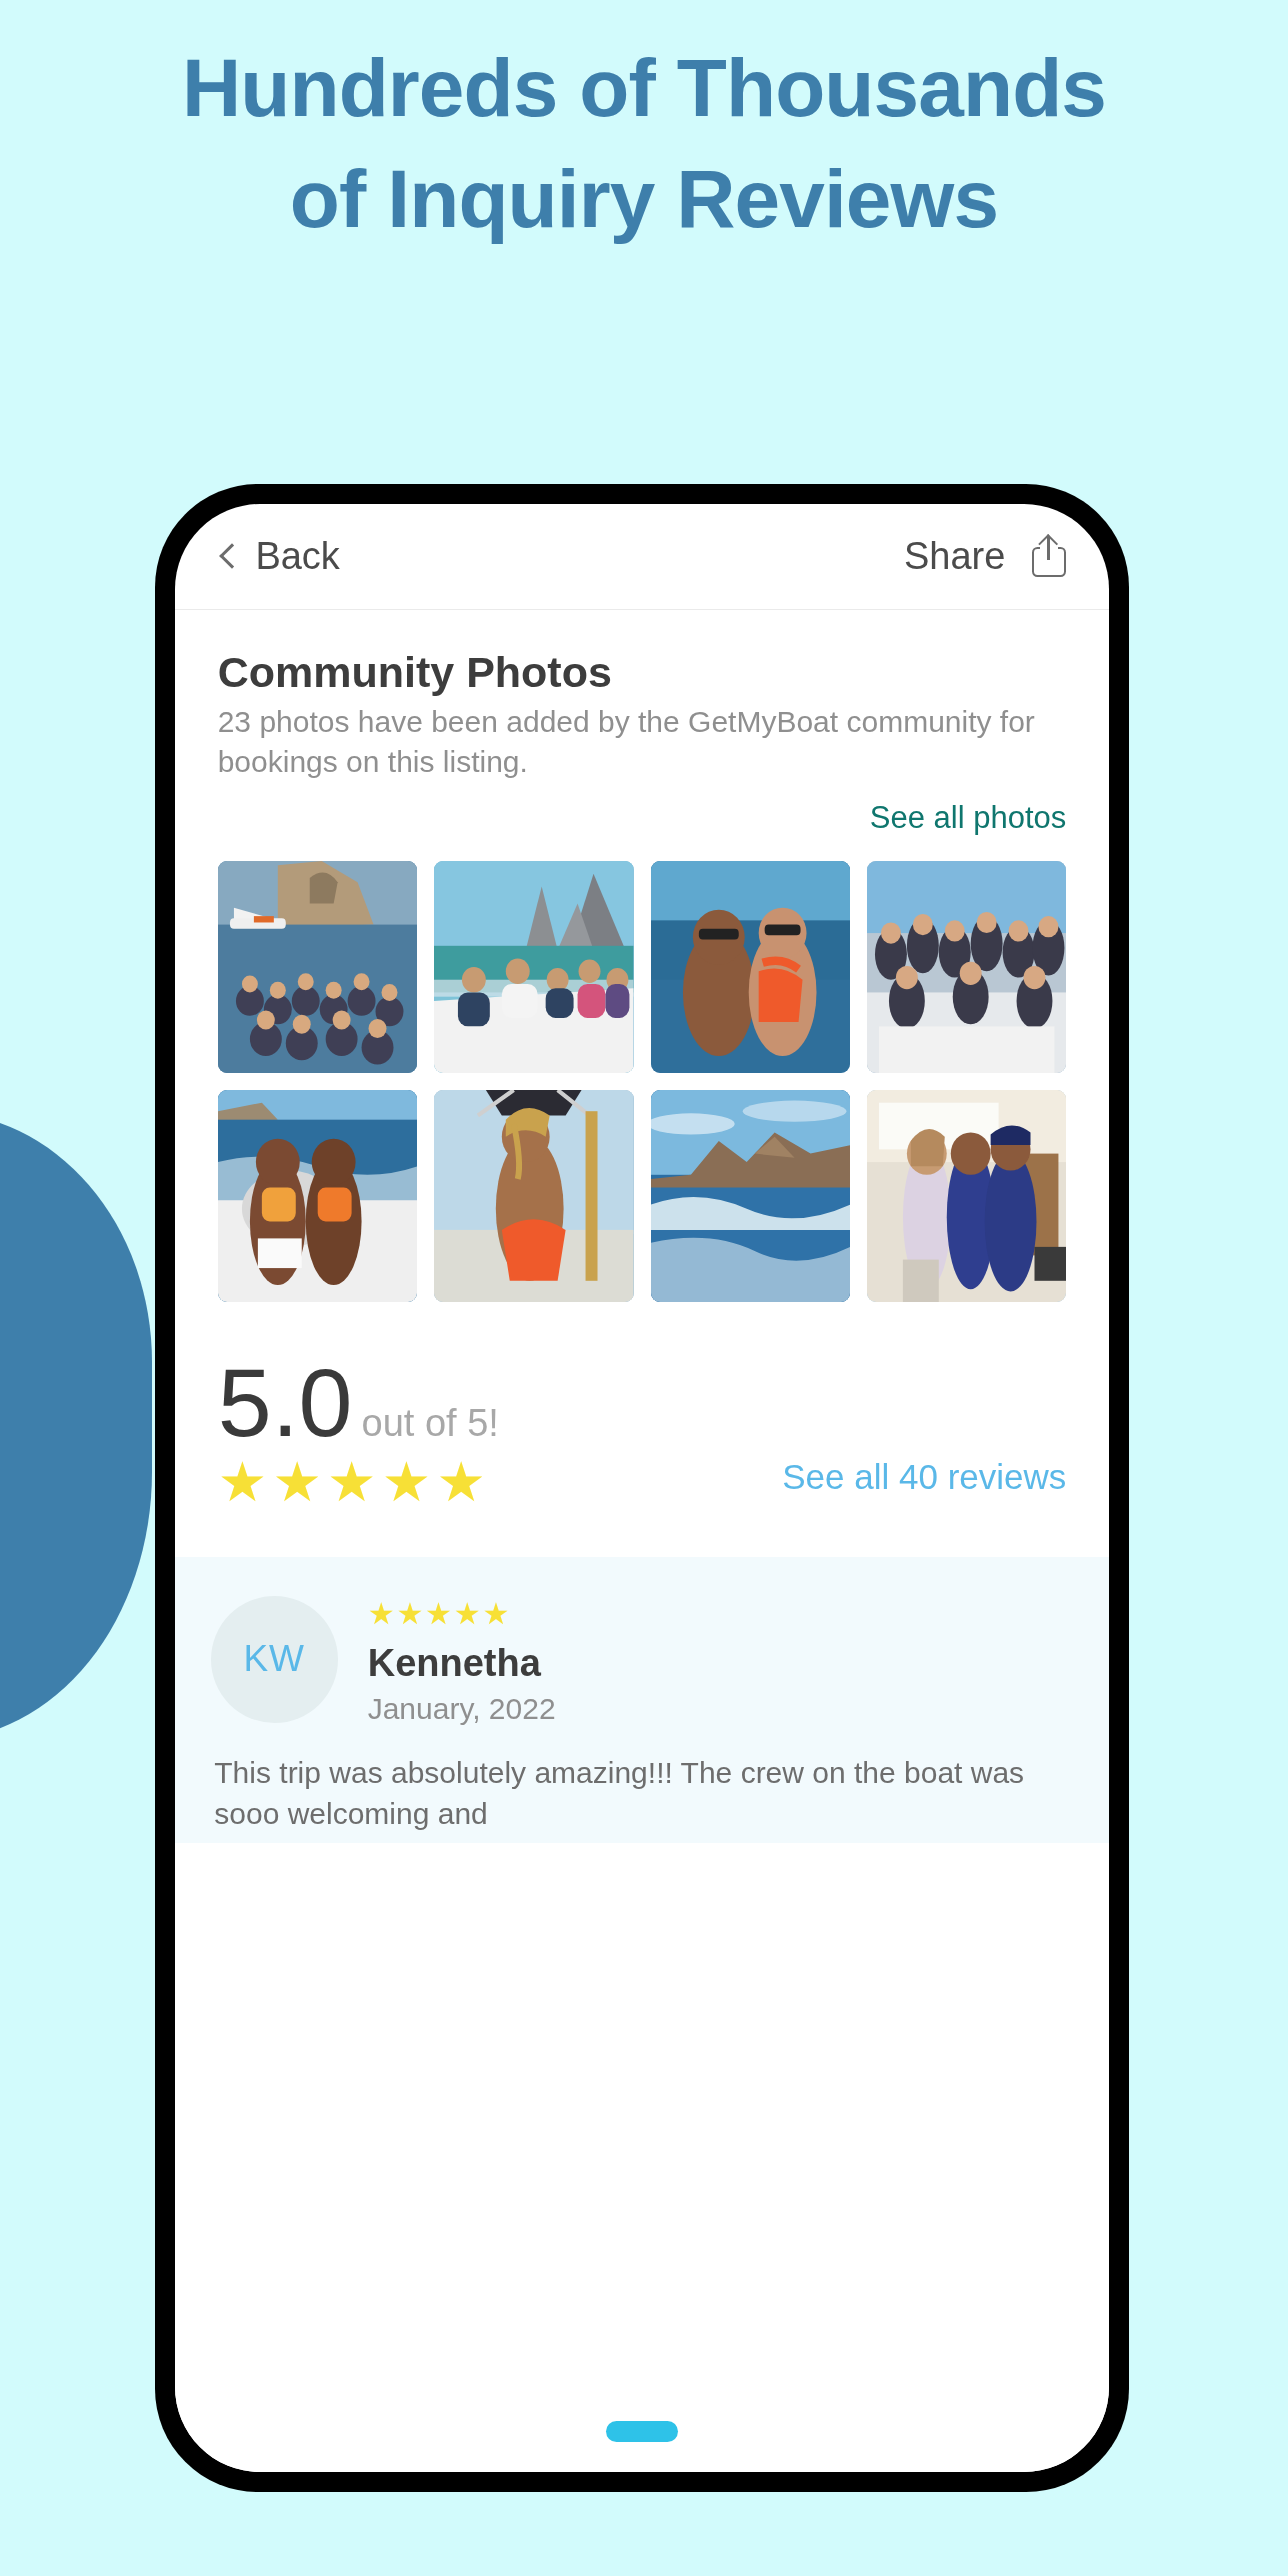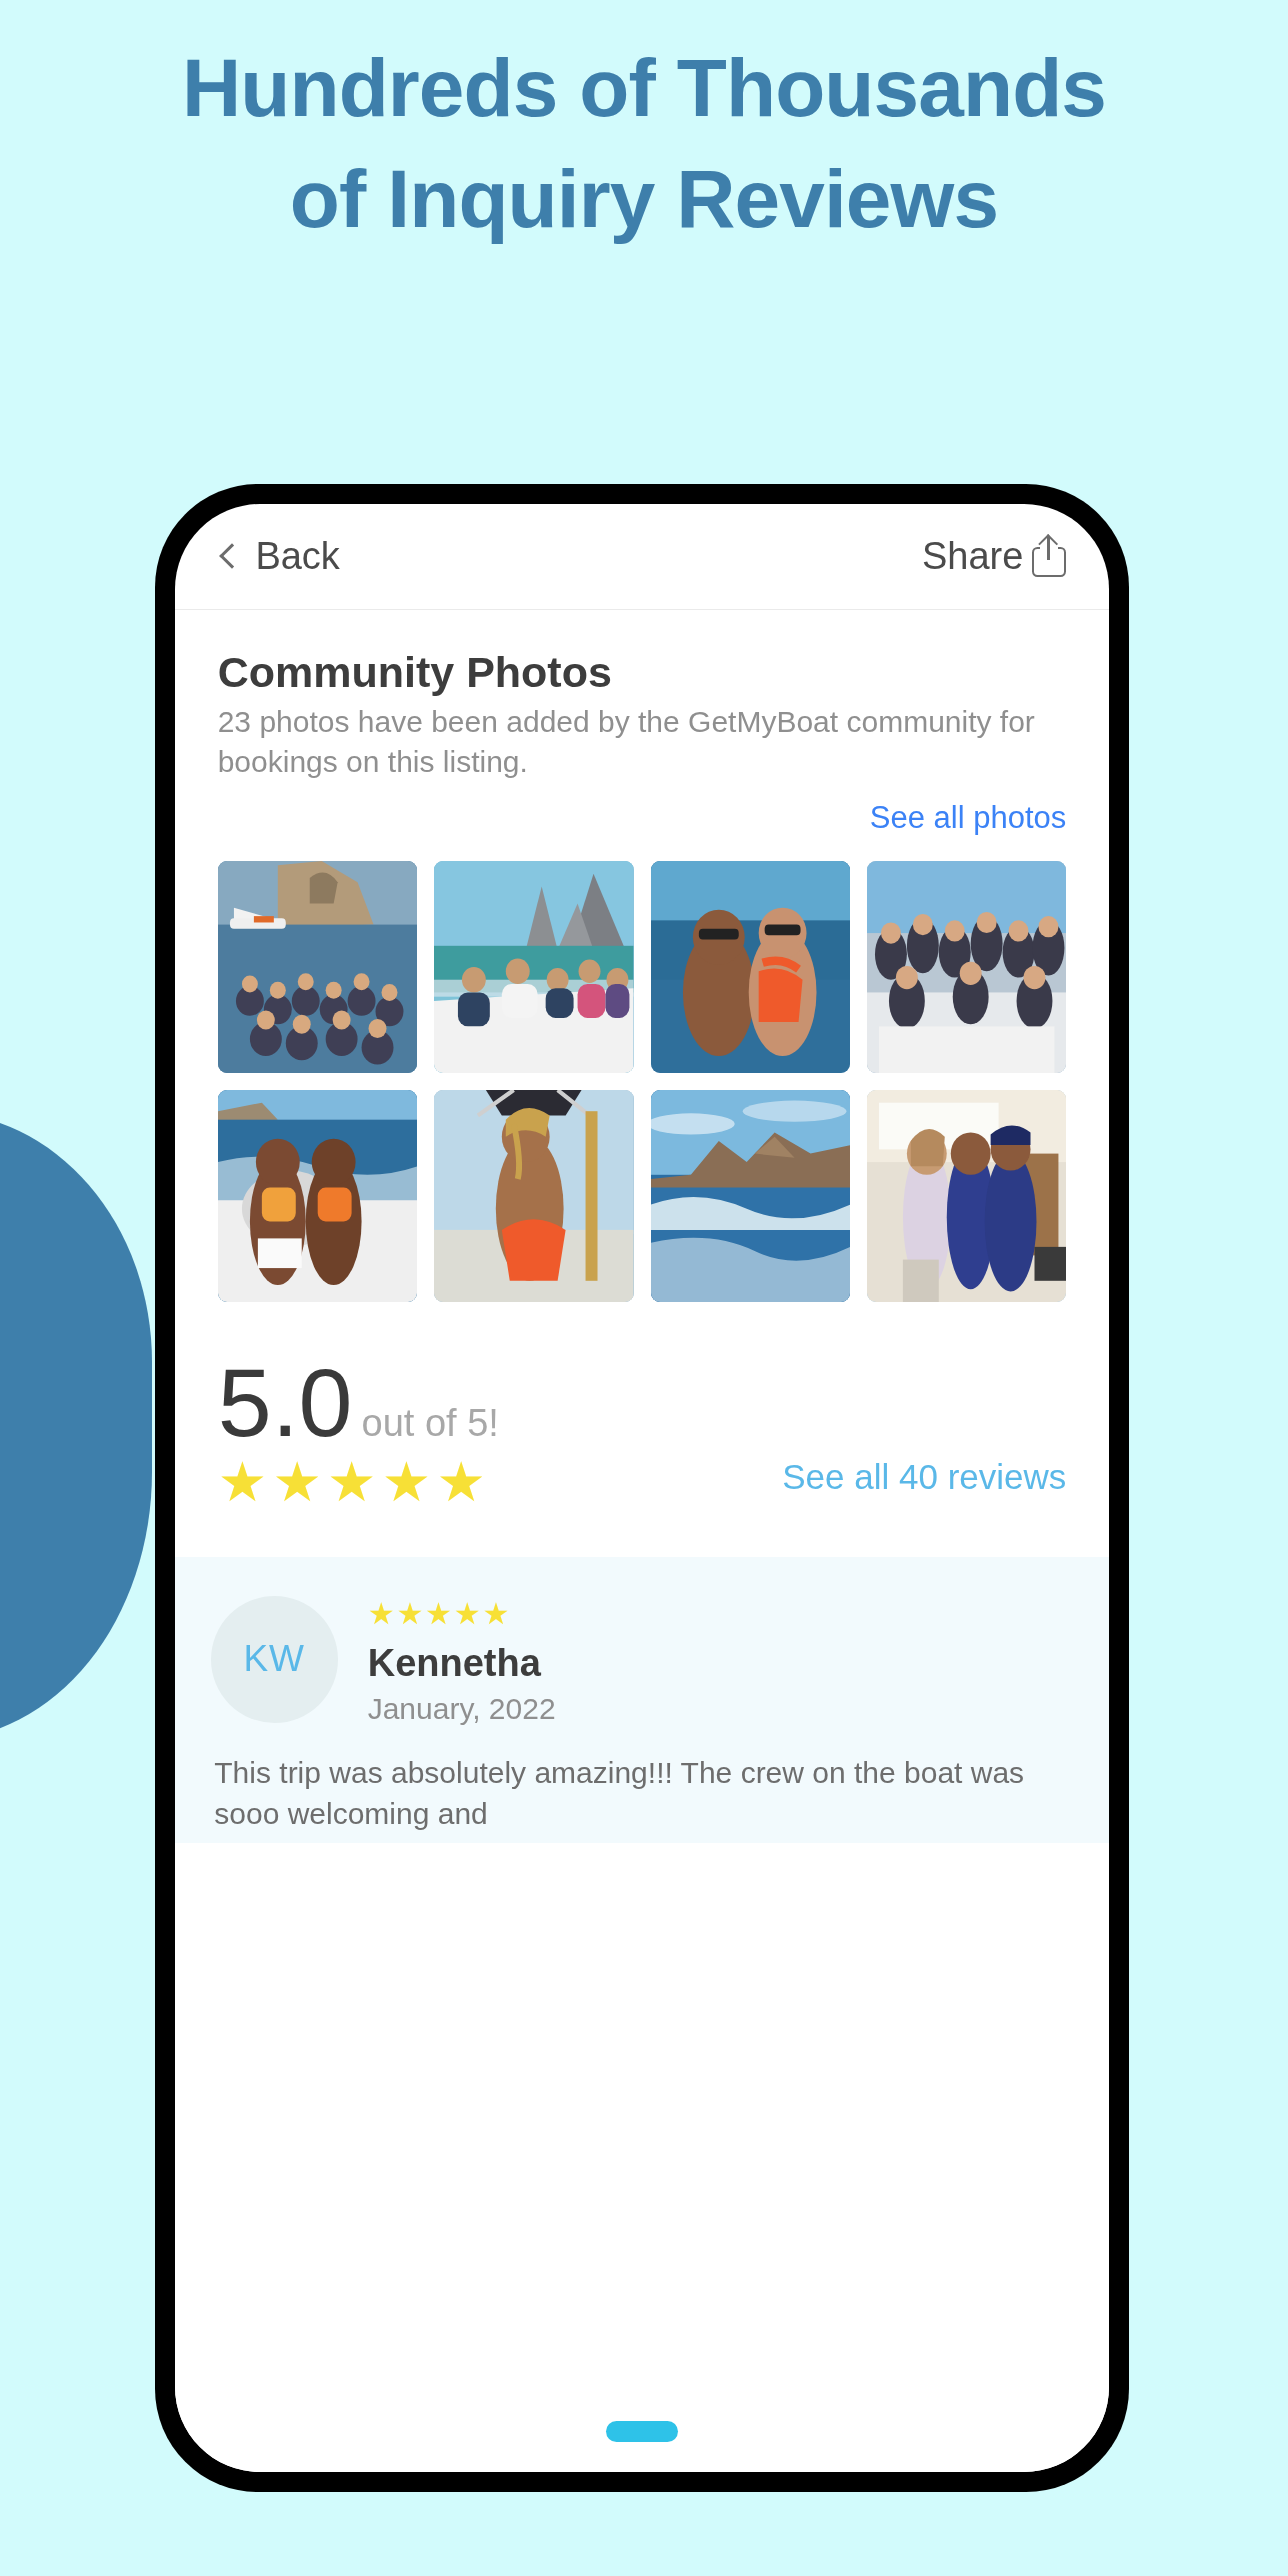--- a/index.html
+++ b/index.html
@@ -121,21 +121,21 @@
   }
   .nav-back{ display:flex; align-items:center; gap:14.3px; cursor:pointer; }
   .chevron-left{
     width:18px; height:18px;
     border-left:3.6px solid #6c6c6c;
     border-bottom:3.6px solid #6c6c6c;
     transform:rotate(45deg);
     margin-left:5.4px;
   }
   .nav-label{ font-size:38px; color:#4b4b4b; }
-  .nav-share{ display:flex; align-items:center; gap:9px; cursor:pointer; }
+  .nav-share{ display:flex; align-items:center; gap:27px; cursor:pointer; }
   .share-icon{ position:relative; width:34px; height:41px; }
   .share-icon .box{
     position:absolute; left:0; bottom:0;
     width:34px; height:30px;
     border:2.7px solid #6c6c6c;
     border-radius:5.4px;
   }
   .share-icon .stem{
     position:absolute; left:15px; top:1.8px;
     width:2.7px; height:23px; background:#6c6c6c;
@@ -162,21 +162,21 @@
 
   .sec-title{
     font-size:43px; font-weight:bold; color:#3d3d3d;
     margin-top:38px;
   }
   .sec-sub{
     font-size:30px; color:#8f8f8f; line-height:1.34;
     margin-top:5px;
   }
   .see-all-photos{
-    font-size:31px; color:#3b82f6;
+    font-size:31px; color:#0f766e;
     text-align:right; margin-top:18px; cursor:pointer;
   }
 
   
   .photo-grid{
     display:grid;
     grid-template-columns:repeat(4, 1fr);
     gap:17px;
     margin-top:25px;
   }

